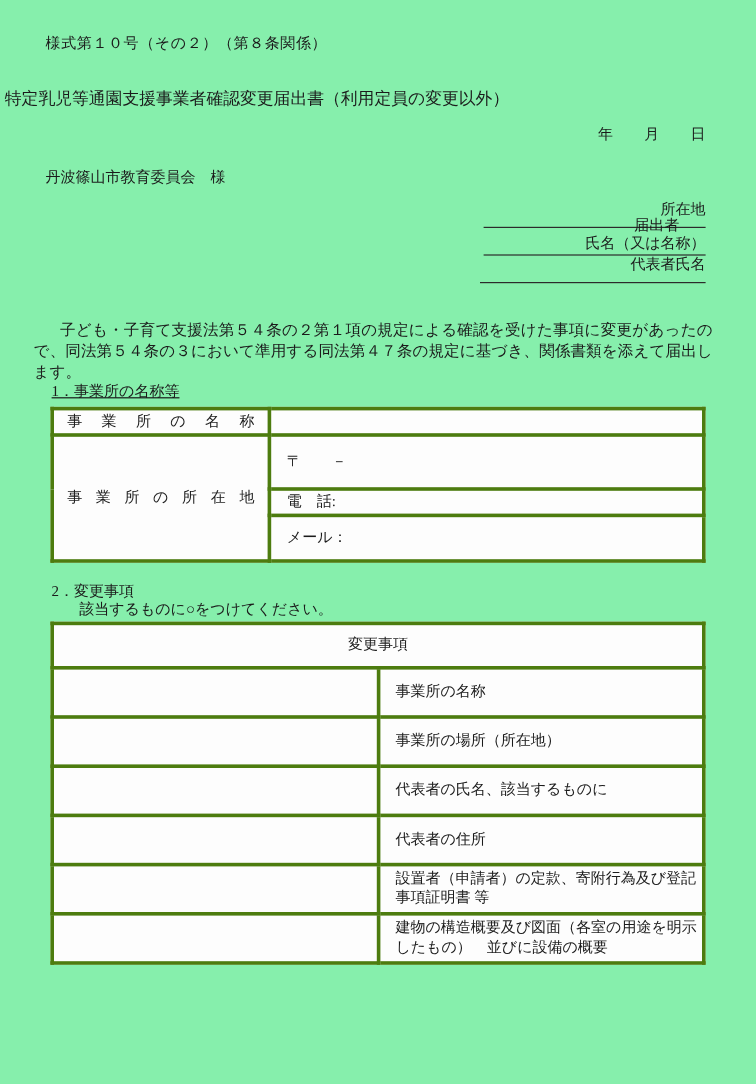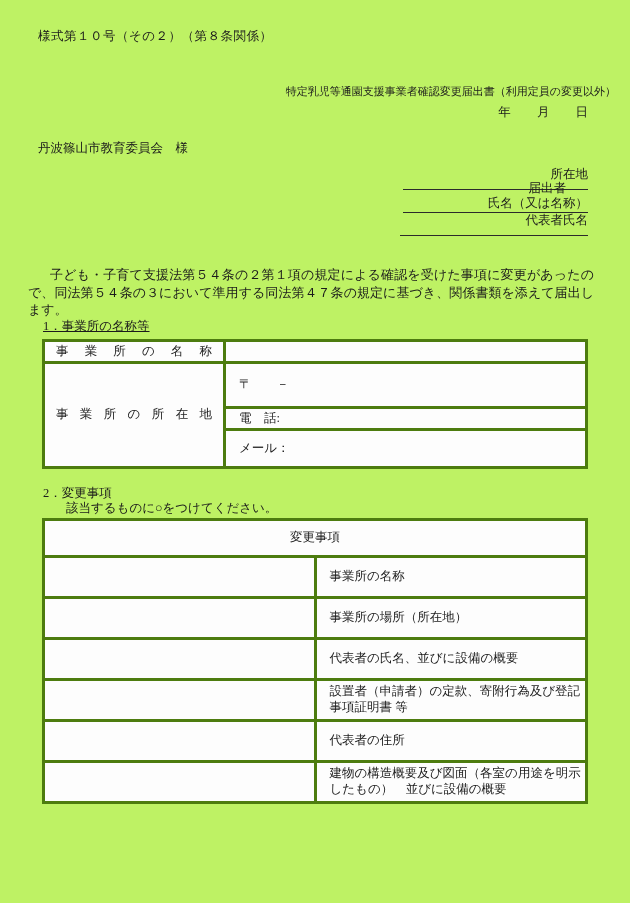--- a/index.html
+++ b/index.html
@@ -3,29 +3,29 @@
 <meta charset="utf-8">
 <style>
   html,body{margin:0;padding:0;}
   body{
     width:630px;height:903px;
     background:#f3f3f3;
     font-family:"Liberation Serif","DejaVu Serif",serif;
   }
   .page{
     position:relative;width:630px;height:903px;
-    background:#bef264;color:#1b1b1b;
+    background:#86efac;color:#1b1b1b;
     font-size:12.5px;line-height:1.25;
     overflow:hidden;
   }
   .form-number{position:absolute;left:38px;top:29px;letter-spacing:0.5px;}
   .title{
     position:absolute;left:0;right:0;top:71px;
-    margin:14px;text-align:right;
-    font-size:11px;font-weight:normal;
+    margin:4px;text-align:left;
+    font-size:14px;font-weight:normal;
   }
   .date-line{position:absolute;top:105px;right:42px;margin-left:47px;}
   .date-line span{display:inline-block;}
   .date-line span + span{margin-left:23px;}
   .addressee{position:absolute;left:38px;top:141px;}
   .submitter{position:absolute;top:167px;right:42px;}
   .sub-row{display:flex;justify-content:flex-end;align-items:flex-end;height:23px;flex-direction:column;}
   .prefix{margin-right:22px;}
   .fill-line{display:inline-block;height:16px;border-bottom:1px solid #2b2b2b;vertical-align:bottom;}
   .w185{width:185px;}
@@ -133,29 +133,29 @@
     <tr>
       <td class="mark-cell"></td>
       <td class="item-cell">事業所の名称</td>
     </tr>
     <tr>
       <td class="mark-cell"></td>
       <td class="item-cell">事業所の場所（所在地）</td>
     </tr>
     <tr>
       <td class="mark-cell"></td>
-      <td class="item-cell">代表者の氏名、並びに設備の概要</td>
+      <td class="item-cell">代表者の氏名、該当するものに</td>
+    </tr>
+    <tr>
+      <td class="mark-cell"></td>
+      <td class="item-cell">代表者の住所</td>
     </tr>
     <tr>
       <td class="mark-cell"></td>
       <td class="item-cell">設置者（申請者）の定款、寄附行為及び登記事項証明書 等</td>
-    </tr>
-    <tr>
-      <td class="mark-cell"></td>
-      <td class="item-cell">代表者の住所</td>
     </tr>
     <tr>
       <td class="mark-cell"></td>
       <td class="item-cell">建物の構造概要及び図面（各室の用途を明示したもの）　並びに設備の概要</td>
     </tr>
   </tbody>
     </table>
 
 </div>
 

